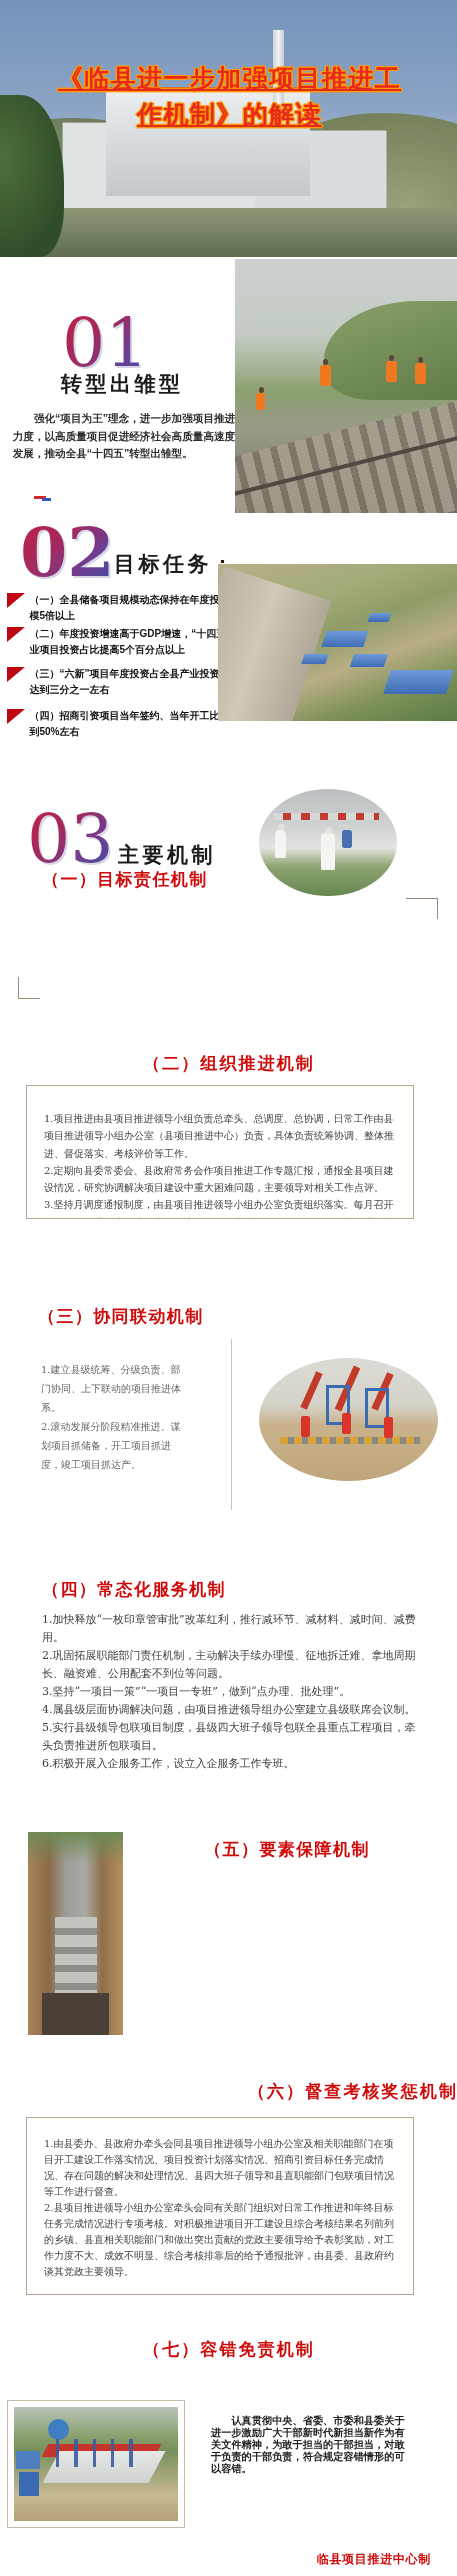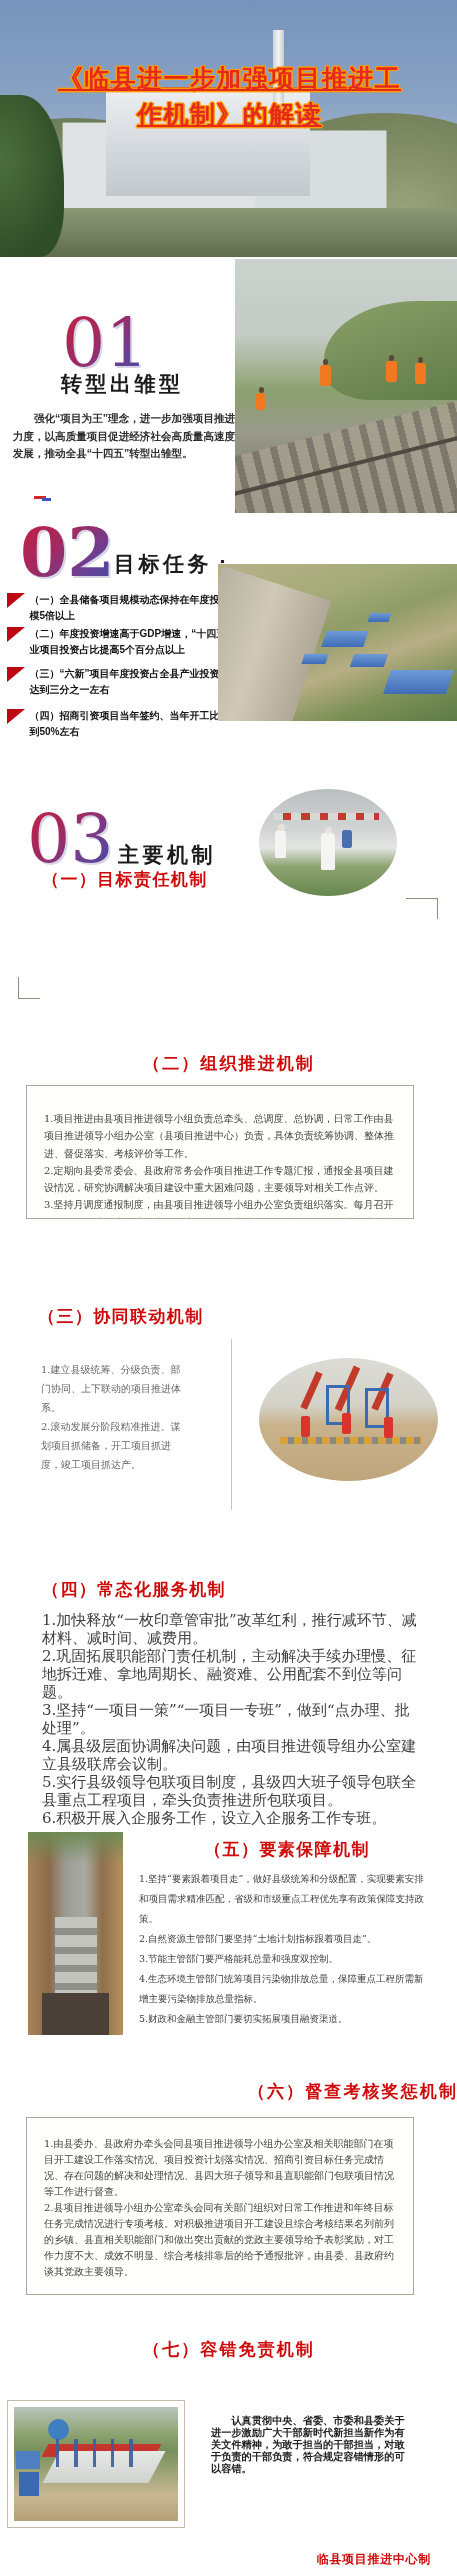--- a/index.html
+++ b/index.html
@@ -222,38 +222,33 @@
     <div class="oval-jack oj3"></div>
     <div class="oval-frame of1"></div>
     <div class="oval-frame of2"></div>
     <div class="oval-pipes"></div>
     <div class="oval-worker ow1"></div>
     <div class="oval-worker ow2"></div>
     <div class="oval-worker ow3"></div>
   </div>
 
   <div class="mech-heading" style="left:42px;top:1578px;">（四）常态化服务机制</div>
-  <div class="serif-body" style="left:42px;top:1611px;width:378px;font-size:15px;line-height:18px;">1.加快释放“一枚印章管审批”改革红利，推行减环节、减材料、减时间、减费用。
+  <div class="serif-body" style="left:42px;top:1611px;width:378px;font-size:11px;line-height:18px;">1.加快释放“一枚印章管审批”改革红利，推行减环节、减材料、减时间、减费用。
 2.巩固拓展职能部门责任机制，主动解决手续办理慢、征地拆迁难、拿地周期长、融资难、公用配套不到位等问题。
 3.坚持“一项目一策”“一项目一专班”，做到“点办理、批处理”。
 4.属县级层面协调解决问题，由项目推进领导组办公室建立县级联席会议制。
 5.实行县级领导包联项目制度，县级四大班子领导包联全县重点工程项目，牵头负责推进所包联项目。
 6.积极开展入企服务工作，设立入企服务工作专班。</div>
 
   <div class="constr-photo">
     <div class="constr-green"></div>
     <div class="constr-block"></div>
     <div class="constr-dark"></div>
   </div>
   <div class="mech-heading" style="left:139px;top:1838px;width:296px;text-align:center;">（五）要素保障机制</div>
-  <div class="serif-body mech5-body" style="left:139px;top:1869px;width:290px;font-size:9.5px;line-height:20px;">1.坚持“要素跟着项目走”，做好县级统筹和分级配置，实现要素安排和项目需求精准匹配，省级和市级重点工程优先享有政策保障支持政策。
-2.自然资源主管部门要坚持“土地计划指标跟着项目走”。
-3.节能主管部门要严格能耗总量和强度双控制。
-4.生态环境主管部门统筹项目污染物排放总量，保障重点工程所需新增主要污染物排放总量指标。
-5.财政和金融主管部门要切实拓展项目融资渠道。</div>
 
   <div class="mech-heading center" style="top:2080px;text-align:right;">（六）督查考核奖惩机制</div>
   <div class="mech-box" style="left:26px;top:2117px;width:388px;height:178px;padding:18.3px 17px 10px;font-size:10px;line-height:16px;">1.由县委办、县政府办牵头会同县项目推进领导小组办公室及相关职能部门在项目开工建设工作落实情况、项目投资计划落实情况、招商引资目标任务完成情况、存在问题的解决和处理情况、县四大班子领导和县直职能部门包联项目情况等工作进行督查。
 2.县项目推进领导小组办公室牵头会同有关部门组织对日常工作推进和年终目标任务完成情况进行专项考核。对积极推进项目开工建设且综合考核结果名列前列的乡镇、县直相关职能部门和做出突出贡献的党政主要领导给予表彰奖励，对工作力度不大、成效不明显、综合考核排靠后的给予通报批评，由县委、县政府约谈其党政主要领导。</div>
 
   <div class="mech-heading center" style="top:2338px;">（七）容错免责机制</div>
   <div class="frame-photo">
     <div class="frame-inner">
       <div class="fp-dome"></div>
       <div class="fp-blue1"></div>

